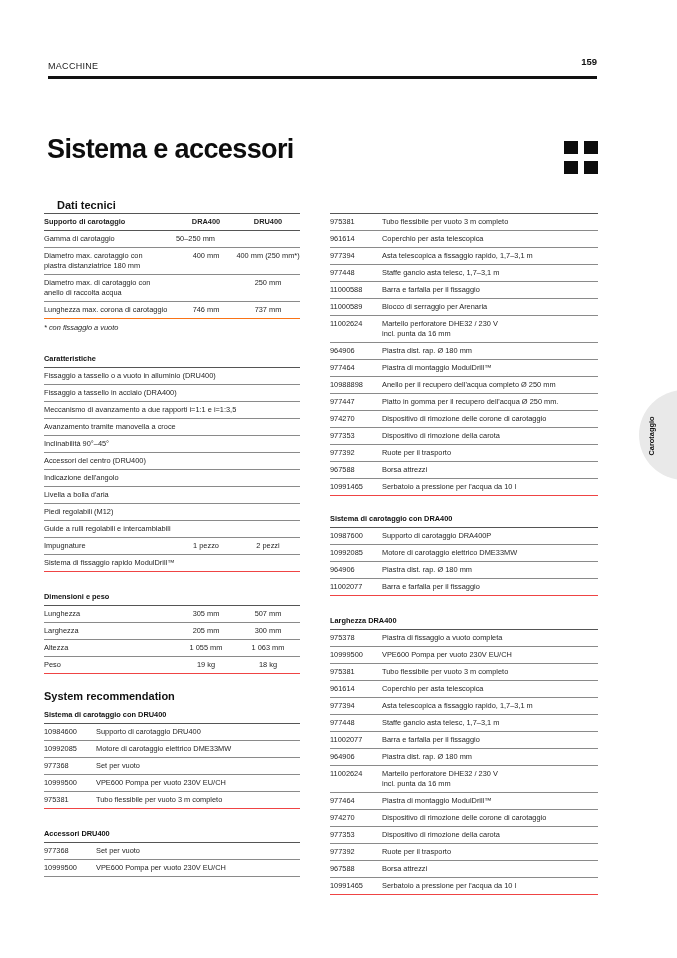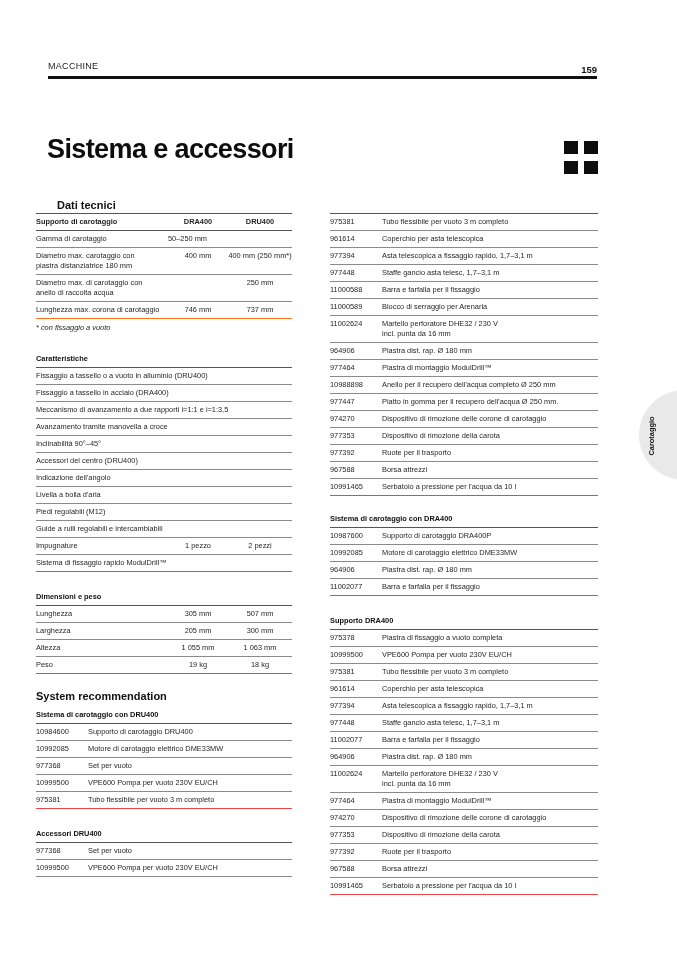--- a/index.html
+++ b/index.html
@@ -1,33 +1,33 @@
 <!DOCTYPE html>
 <html><head>
   <meta charset="utf-8">
   <style>
     html, body { margin: 0; padding: 0; background: #ffffff; }
     body {
       width: 677px; height: 958px; position: relative; overflow: hidden;
       font-family: "Liberation Sans", sans-serif; color: #1a1a1a;
     }
     .header-label { position: absolute; left: 48px; top: 61px; font-size: 9px; letter-spacing: 0.3px; color: #222; }
-    .page-number { position: absolute; right: 80px; top: 64px; font-size: 9.5px; font-weight: bold; color: #111; }
+    .page-number { position: absolute; right: 80px; top: 56px; font-size: 9.5px; font-weight: bold; color: #111; }
     .header-rule { position: absolute; left: 48px; top: 76px; width: 549px; height: 3px; background: #111; }
     .page-title { position: absolute; left: 47px; top: 134px; font-size: 27px; font-weight: bold; letter-spacing: -0.6px; color: #0d0d0d; margin: 0; }
     .grid-icon { position: absolute; left: 564px; top: 141px; width: 34px; height: 33px; }
     .grid-icon span { position: absolute; width: 14px; height: 13px; background: #0d0d0d; }
     .grid-icon span:nth-child(1) { left: 0; top: 0; }
     .grid-icon span:nth-child(2) { left: 20px; top: 0; }
     .grid-icon span:nth-child(3) { left: 0; top: 20px; }
     .grid-icon span:nth-child(4) { left: 20px; top: 20px; }
 
     .h2 { position: absolute; font-size: 11px; font-weight: bold; color: #111; margin: 9px; }
     .col { position: absolute; font-size: 7.4px; color: #1f1f1f; }
-    .col-left { left: 36px; width: 256px; top: 213px; }
+    .col-left { left: 44px; width: 256px; top: 213px; }
     .col-right { left: 330px; width: 268px; top: 213px; }
 
     .tbl { width: 100%; border-top: 1px solid #555; }
     .row { display: flex; align-items: flex-start; border-bottom: 1px solid #8a8a8a; padding: 3px 0 3px 0; line-height: 10px; min-height: 10px; }
     .row.head { font-weight: bold; border-bottom: 1px solid #555; }
     .row .c1 { flex: 1; }
     .row .c2 { width: 60px; text-align: center; }
     .row .c3 { width: 64px; text-align: center; }
     .row .span { width: 124px; text-align: left; }
     .row .code { width: 52px; flex: none; }
@@ -291,21 +291,21 @@
         <span class="code">964906</span>
         <span class="desc">Piastra dist. rap. Ø 180 mm</span>
       </div>
     <div class="row">
         <span class="code">11002077</span>
         <span class="desc">Barra e farfalla per il fissaggio</span>
       </div>
   </div>
 
   <div style="height:20px"></div>
-  <div class="section-title">Supporto DRA400</div>
+  <div class="section-title">Larghezza DRA400</div>
   <div class="tbl last">
     <div class="row">
         <span class="code">975378</span>
         <span class="desc">Piastra di fissaggio a vuoto completa</span>
       </div>
     <div class="row">
         <span class="code">10999500</span>
         <span class="desc">VPE600 Pompa per vuoto 230V EU/CH</span>
       </div>
     <div class="row">

